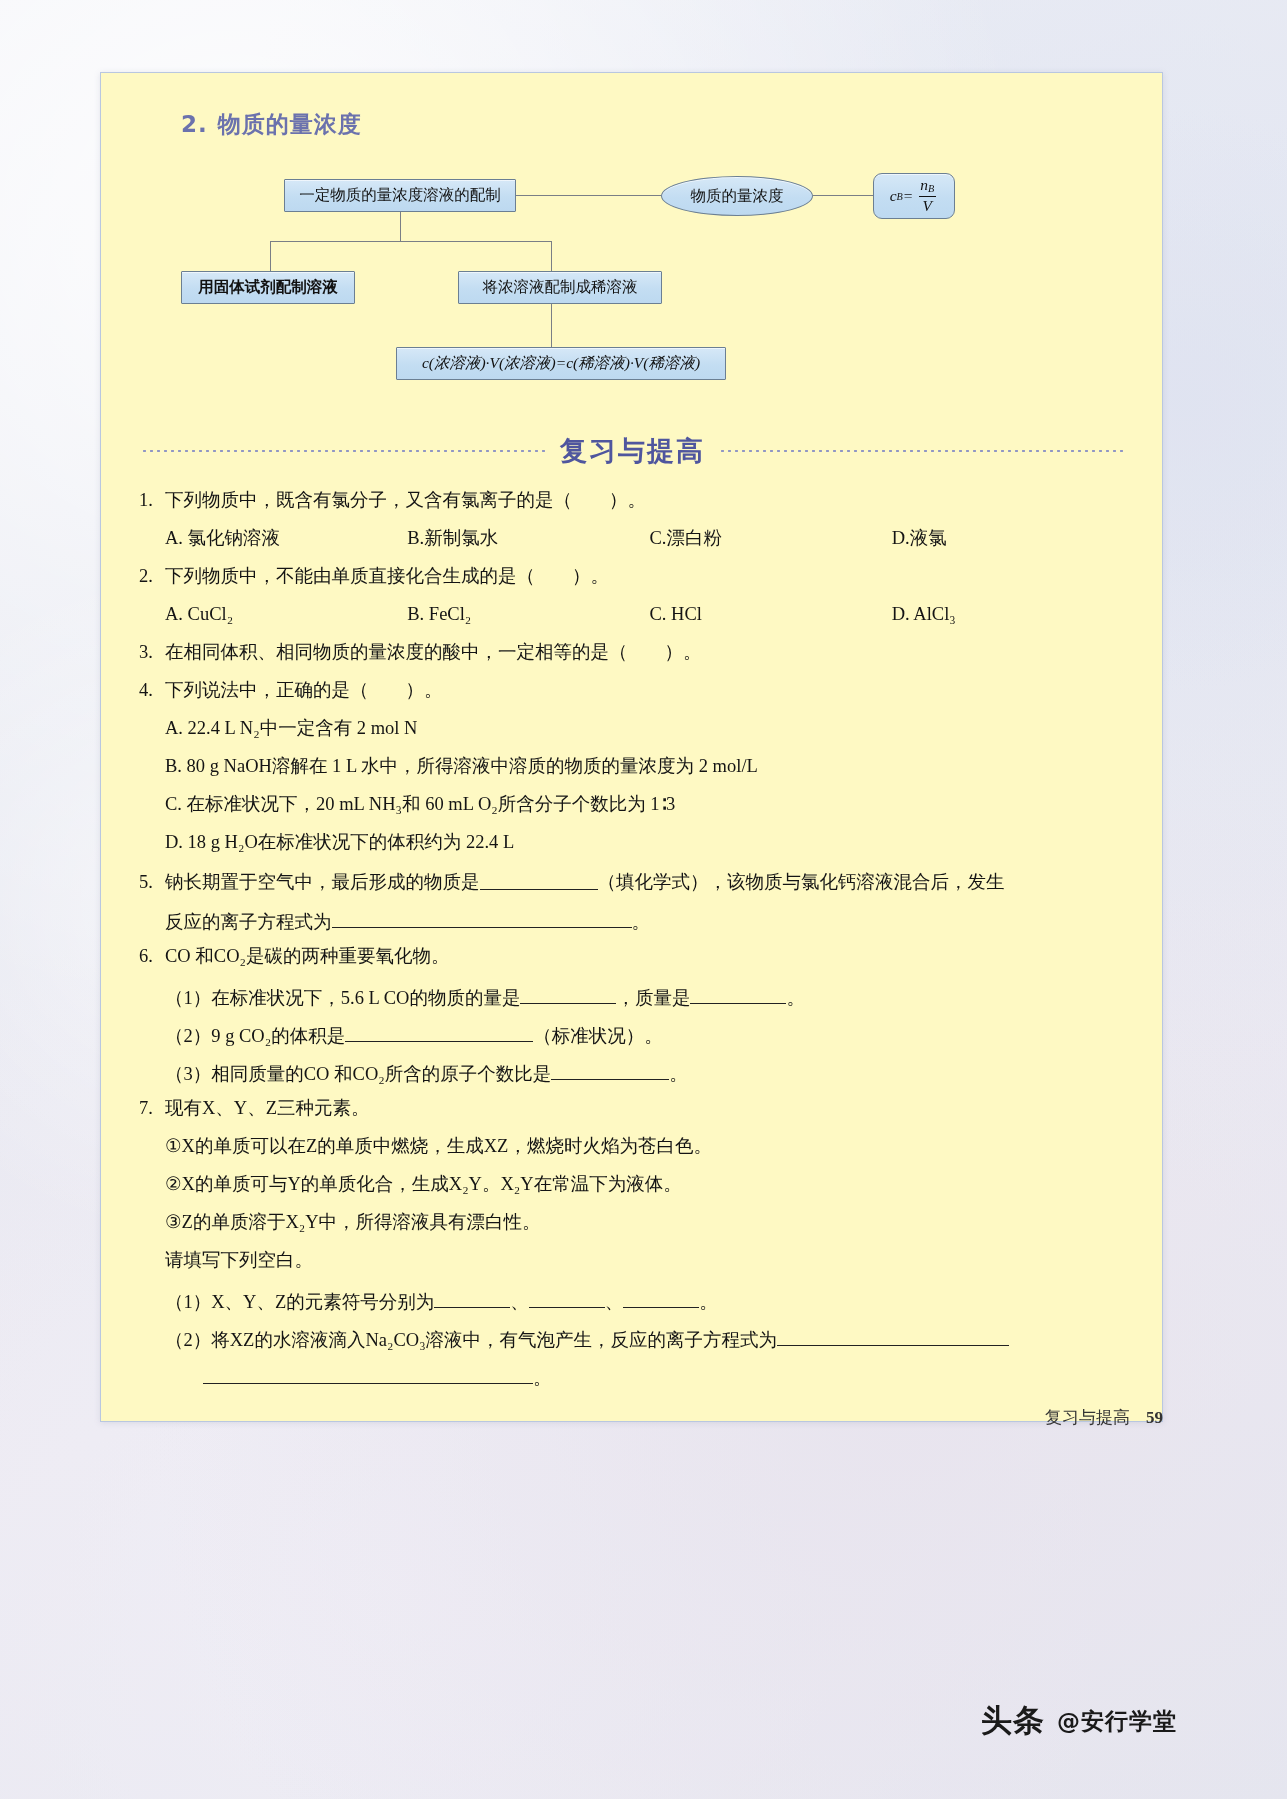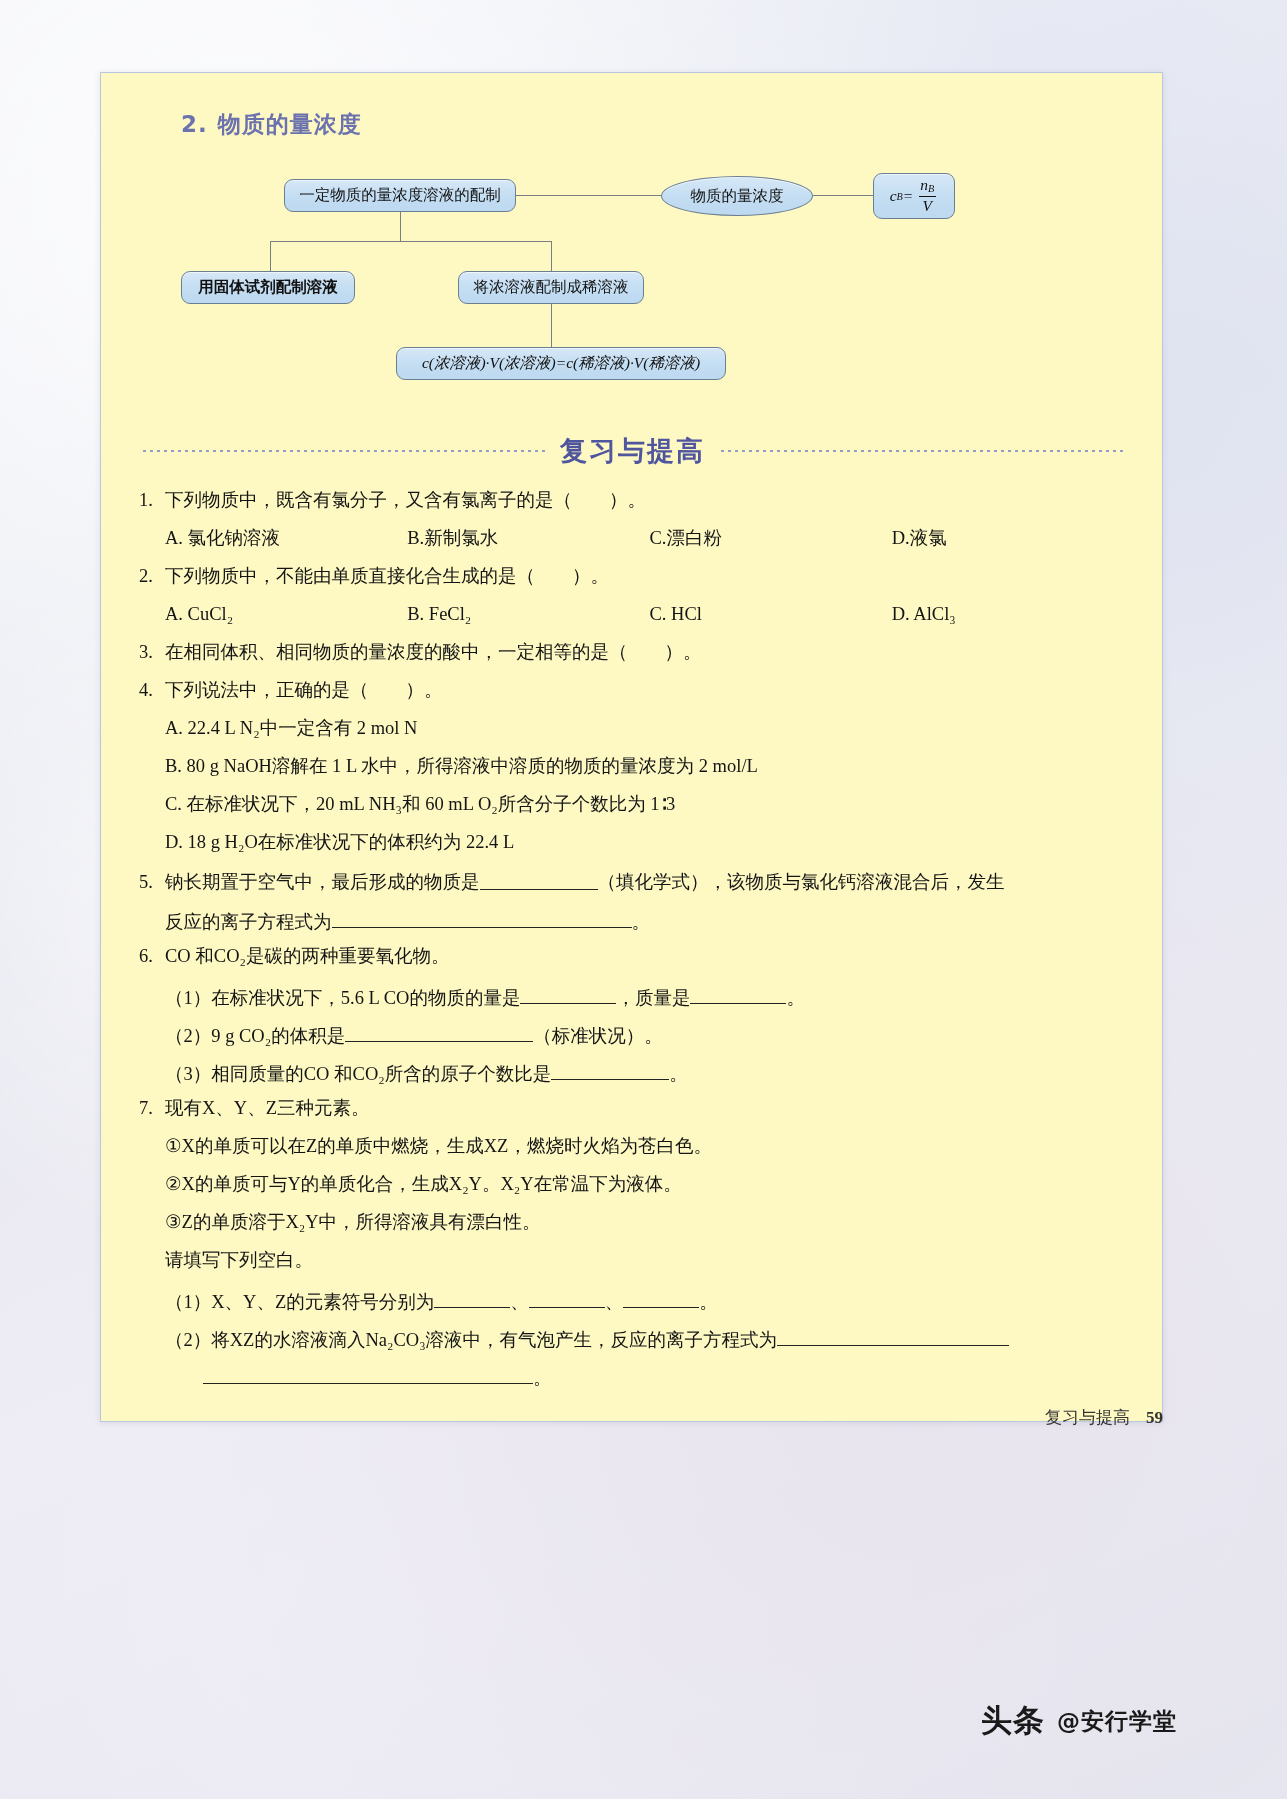--- a/index.html
+++ b/index.html
@@ -62,29 +62,29 @@
   .node {
     position: absolute;
     background: linear-gradient(180deg, #d6e8f7 0%, #c3ddf2 55%, #bdd9f0 100%);
     border: 1px solid #6b7f93;
     color: #111;
     font-size: 15.5px;
     display: flex; align-items: center; justify-content: center;
     white-space: nowrap;
     box-shadow: inset 0 1px 0 rgba(255,255,255,0.6);
   }
-  .node.rounded { border-radius: 9px; }
+  .node.rounded { border-radius: 1px; }
   .node.ellipse { border-radius: 50%; }
   .node.formula { border-radius: 9px; font-style: italic; }
 
   #node-prep   { left: 183px; top: 20px;  width: 232px; height: 33px; }
   #node-conc   { left: 560px; top: 17px;  width: 152px; height: 40px; }
   #node-cbnb   { left: 772px; top: 14px;  width: 82px;  height: 46px; }
   #node-solid  { left: 80px;  top: 112px; width: 174px; height: 33px; font-weight: bold; }
-  #node-dilute { left: 357px; top: 112px; width: 186px; height: 33px; }
+  #node-dilute { left: 357px; top: 112px; width: 204px; height: 33px; }
   #node-eq     { left: 295px; top: 188px; width: 330px; height: 33px; }
 
   
   .line { position: absolute; background: #7a7f86; }
   .line.h { height: 1px; }
   .line.v { width: 1px; }
 
   #ln-prep-conc  { left: 415px; top: 36px;  width: 145px; }
   #ln-conc-cb    { left: 712px; top: 36px;  width: 60px; }
   #ln-prep-down  { left: 299px; top: 53px;  height: 29px; }

